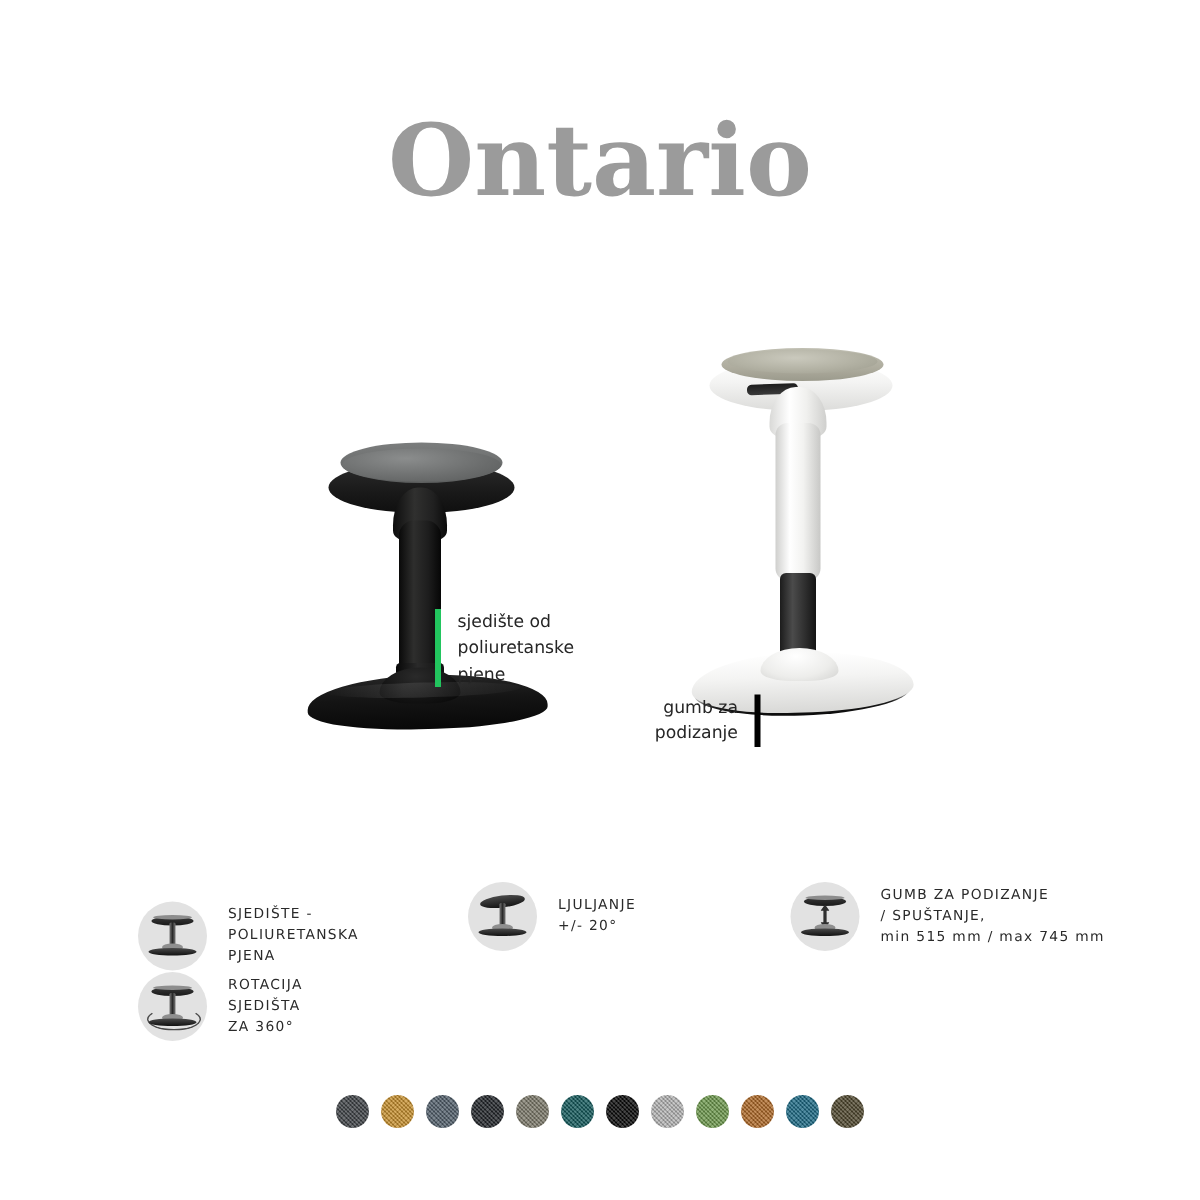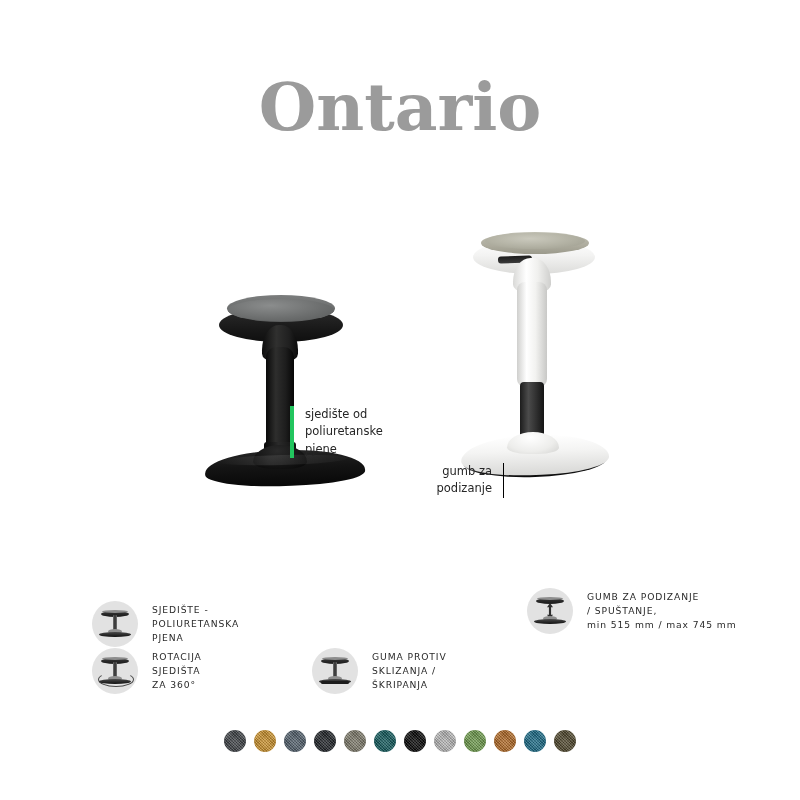--- a/index.html
+++ b/index.html
@@ -122,21 +122,21 @@
   .sw-base-rim{
     position:absolute;left:8px;top:229px;width:144px;height:16px;
     background:linear-gradient(180deg,rgba(20,20,20,0) 0%,#1a1a1a 55%,#0b0b0b 100%);
     border-radius:0 0 50% 50%/0 0 100% 100%;
     transform:rotate(-2deg);z-index:-1;
   }
 
   
   .callout{position:absolute;font-size:11.5px;color:#262626;line-height:1.5;}
   .callout-left{left:290px;top:236px;padding-left:11px;border-left:4px solid #22c55e;}
-  .callout-right{left:400px;top:293px;width:92px;padding-right:11px;border-right:1px solid #000000;text-align:right;}
+  .callout-right{left:400px;top:293px;width:92px;padding-right:11px;border-right:4px solid #000000;text-align:right;}
 
   
   .features{position:absolute;left:0;top:580px;width:800px;height:120px;}
   .feature{position:absolute;display:flex;align-items:center;}
   .f-icon{
     width:46px;height:46px;border-radius:50%;background:#e2e2e2;
     position:relative;flex:0 0 auto;
   }
   .f-label{
     margin-left:14px;font-size:9.2px;letter-spacing:0.9px;color:#2a2a2a;
@@ -264,36 +264,33 @@
             <div class="m-rot"></div>
           <div class="m-hub"></div>
             <div class="m-base"></div>
         </div>
       </div>
       <div class="f-label">ROTACIJA
 SJEDIŠTA
 ZA 360°</div>
     </div>
 
-
-    <div class="feature" style="left:312px;top:68px;">
+    <div class="feature" style="left:312px;top:8px;">
       <div class="f-icon">
         <div class="mini">
-          <div class="m-seat"></div>
-            <div class="m-seat-top"></div>
+          <div class="m-tilt"></div>
           <div class="m-col"></div>
             <div class="m-hub"></div>
-          <div class="m-base"></div>
-            <div class="m-rubber"></div>
+            <div class="m-base"></div>
         </div>
       </div>
-      <div class="f-label">GUMA PROTIV
-SKLIZANJA /
-ŠKRIPANJA</div>
-    </div>
+      <div class="f-label">LJULJANJE
++/- 20°</div>
+    </div>
+
 
     <div class="feature" style="left:527px;top:8px;">
       <div class="f-icon">
         <div class="mini">
           <div class="m-seat"></div>
             <div class="m-seat-top"></div>
           <div class="m-arrow"></div>
           <div class="m-hub"></div>
             <div class="m-base"></div>
         </div>

